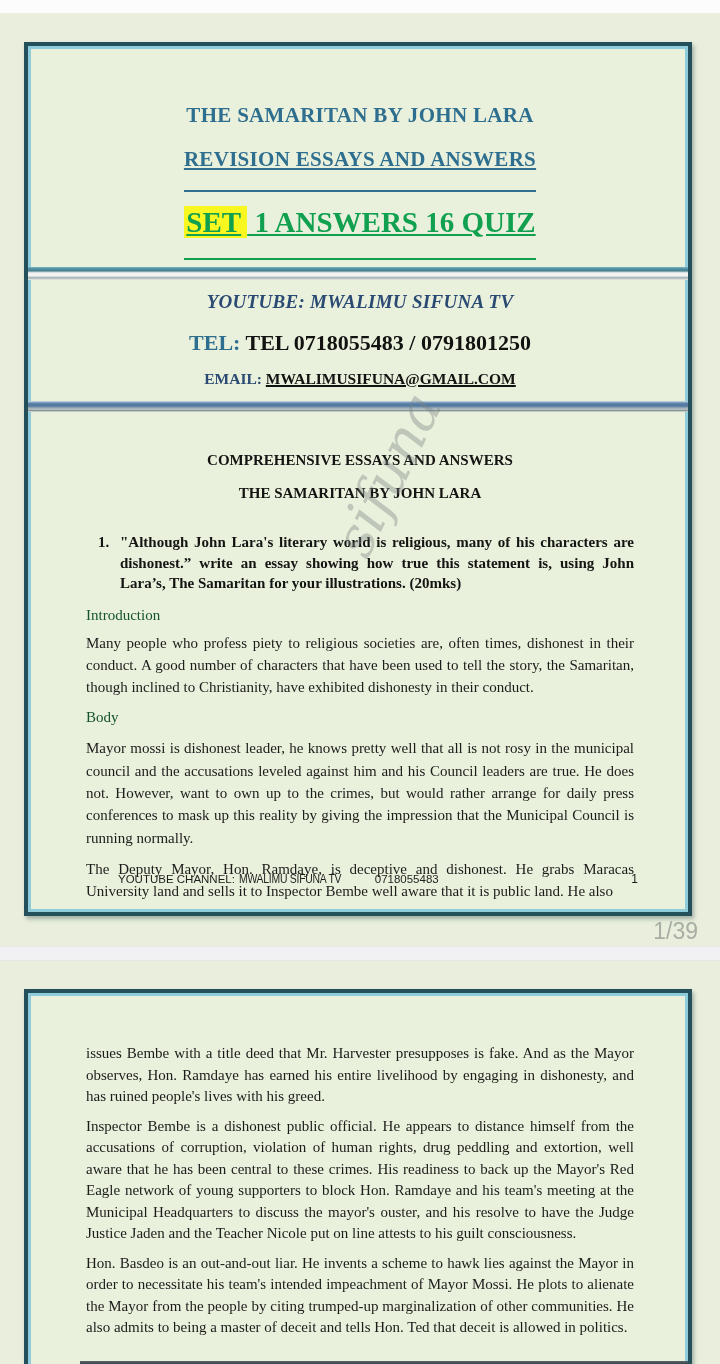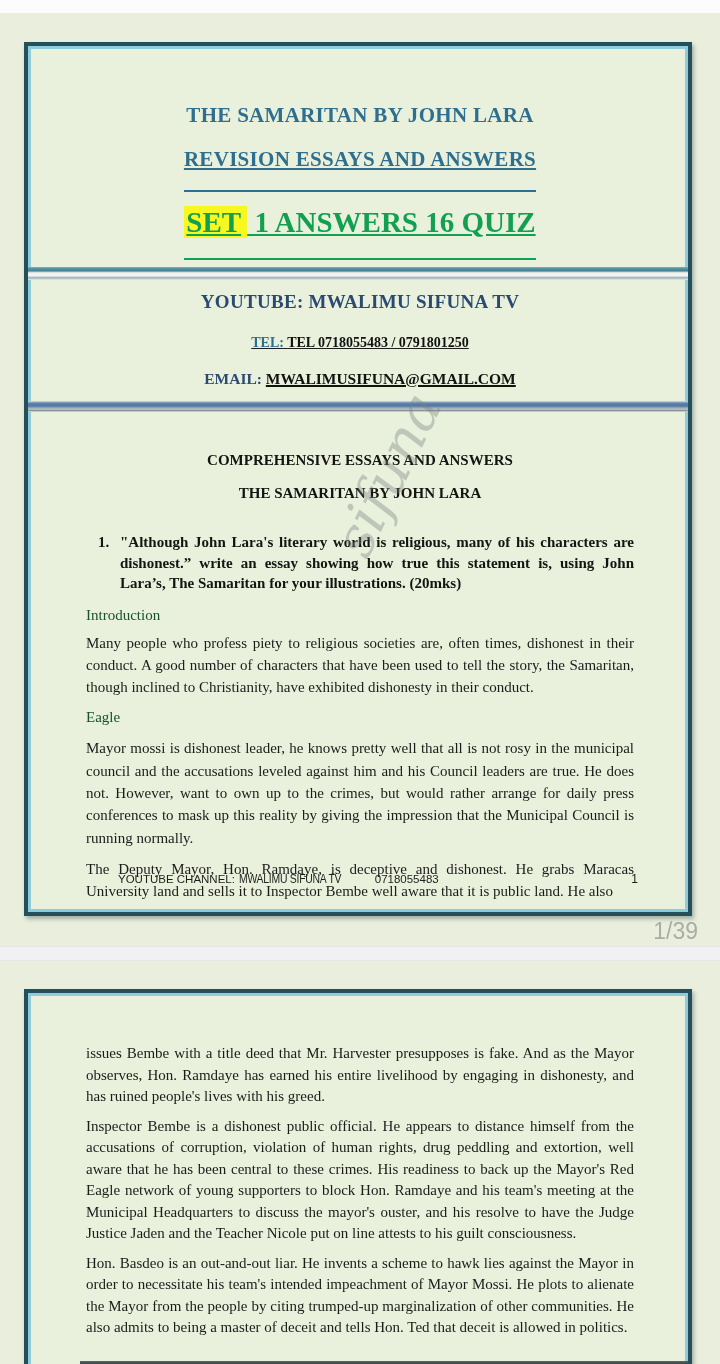--- a/index.html
+++ b/index.html
@@ -62,23 +62,23 @@
   .hr-blue {
     height: 11px;
     margin: 11px -54px 0 -58px;
     background: linear-gradient(180deg,
       #cfe0ea 0%, #5d83ab 20%, #52779f 45%,
       #93a8b6 62%, #bcc5c3 75%, #7e8f96 88%, #e9f0dc 100%);
   }
 
   .youtube-line {
     margin-top: 9px; font-size: 19px; line-height: 25px;
-    font-weight: bold; color: #2b4a73; letter-spacing: 0.3px;
-  }
-  .tel-line { margin-top: 17px; font-size: 14px; line-height: 24px; font-weight: bold; text-decoration: underline; }
+    font-weight: bold; color: #2b4a73; letter-spacing: 0.3px; font-style: italic;
+  }
+  .tel-line { margin-top: 17px; font-size: 22px; line-height: 24px; font-weight: bold; }
   .tel-label { color: #2e6e8e; }
   .tel-value { color: #121210; }
   .email-line { margin-top: 13px; font-size: 15.5px; line-height: 22px; font-weight: bold; }
   .email-label { color: #2b4a73; }
   .email-value { color: #121210; text-decoration: underline; text-decoration-thickness: 1.5px; }
 
   .h-small { font-size: 15px; line-height: 18px; font-weight: bold; color: #141412; }
   .h-small.first { margin-top: 39px; }
   .h-small.second { margin-top: 15px; }
 
@@ -194,21 +194,21 @@
     <div class="center h-small second">THE SAMARITAN BY JOHN LARA</div>
 
     <div class="question">
       <span class="qnum">1.</span>
       <span class="qtext">"Although John Lara's literary world is religious, many of his characters are dishonest.” write an essay showing how true this statement is, using John Lara’s, The Samaritan for your illustrations. (20mks)</span>
     </div>
 
     <div class="subhead" style="margin-top:13px;">Introduction</div>
     <p class="para">Many people who profess piety to religious societies are, often times, dishonest in their conduct. A good number of characters that have been used to tell the story, the Samaritan, though inclined to Christianity, have exhibited dishonesty in their conduct.</p>
 
-    <div class="subhead" style="margin-top:11px;">Eagle</div>
+    <div class="subhead" style="margin-top:11px;">Body</div>
     <p class="para" style="margin-top:11px;">Mayor mossi is dishonest leader, he knows pretty well that all is not rosy in the municipal council and the accusations leveled against him and his Council leaders are true. He does not. However, want to own up to the crimes, but would rather arrange for daily press conferences to mask up this reality by giving the impression that the Municipal Council is running normally.</p>
     <p class="para" style="margin-top:9px;">The Deputy Mayor, Hon. Ramdaye, is deceptive and dishonest. He grabs Maracas University land and sells it to Inspector Bembe well aware that it is public land. He also</p>
 
     <div class="page-footer">
       <span>YOUTUBE CHANNEL:</span>
       <span class="footer-name">MWALIMU SIFUNA TV</span>
       <span class="footer-phone">0718055483</span>
       <span class="footer-spacer"></span>
       <span class="footer-pagenum">1</span>
     </div>

